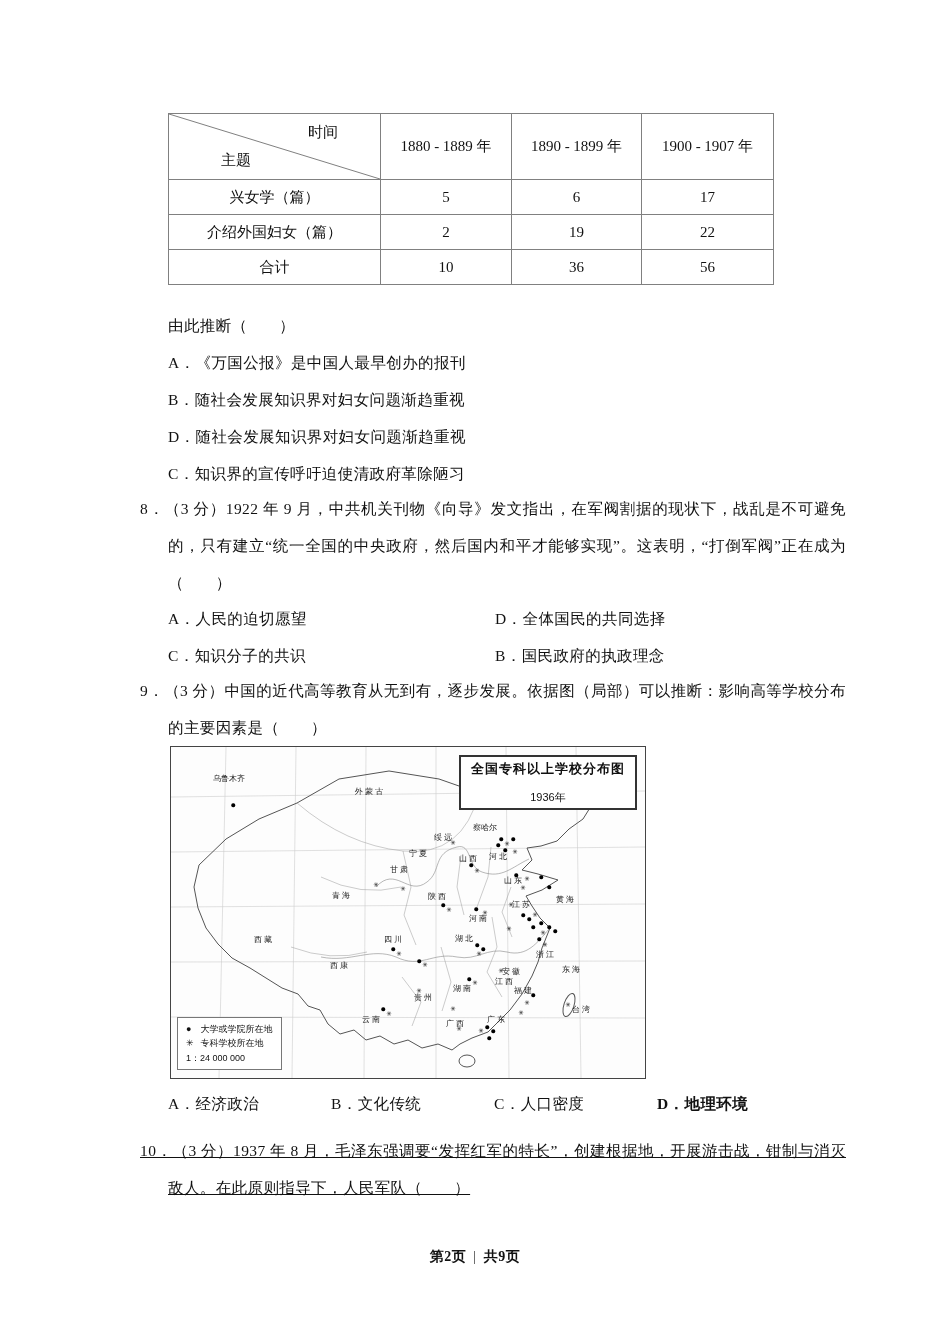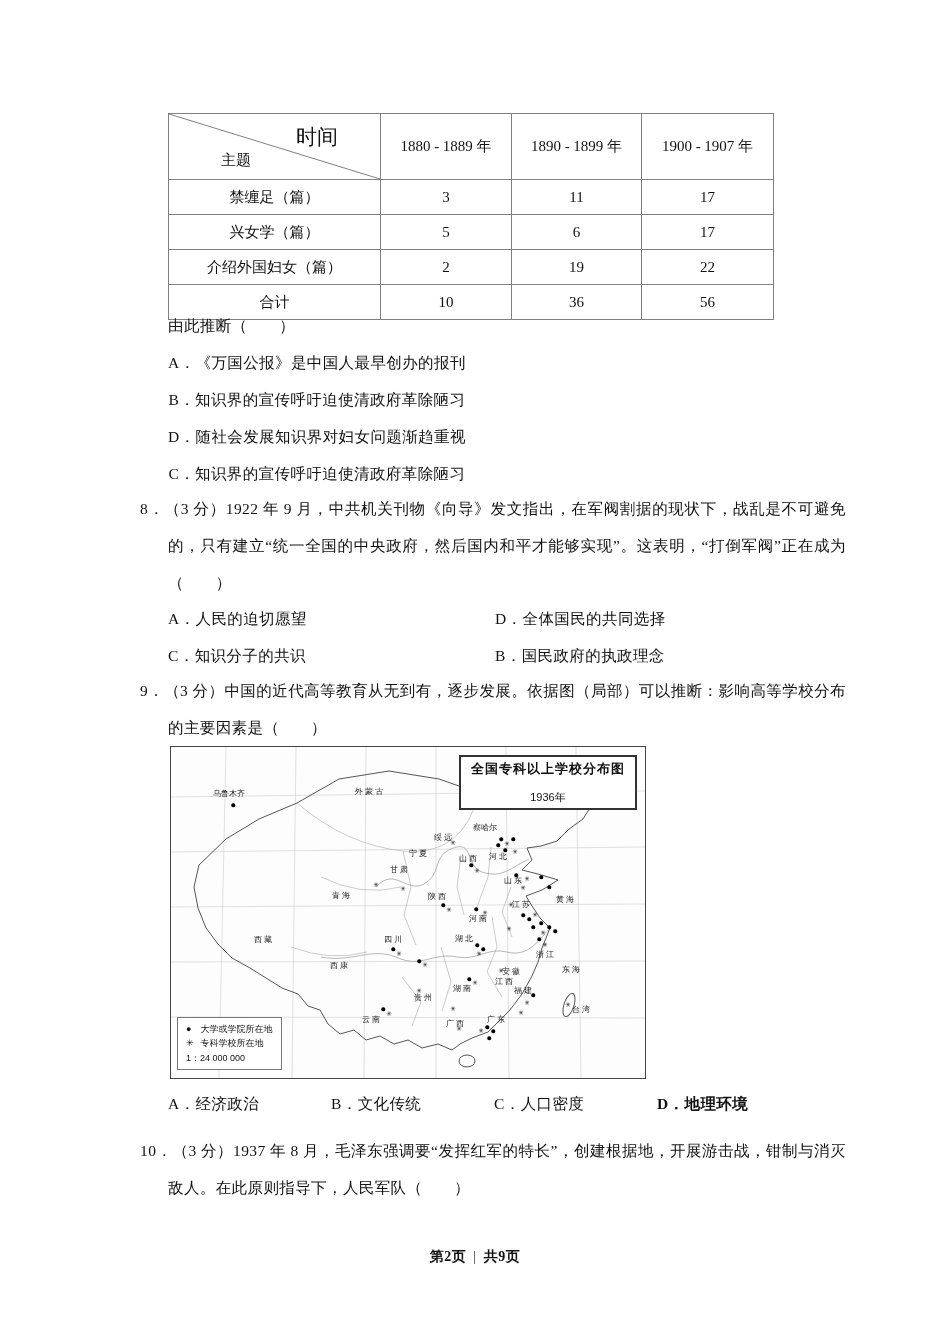--- a/index.html
+++ b/index.html
@@ -26,21 +26,21 @@
     font-size: 15px;
     text-align: center;
     vertical-align: middle;
     padding: 0;
     font-weight: 400;
   }
   .qtable tr.hrow td { height: 65px; }
   .qtable tr.drow td { height: 34px; }
   .corner { position: relative; }
   .corner svg { position: absolute; left: 0; top: 0; width: 100%; height: 100%; }
-  .corner .ct { position: absolute; top: 9px; right: 42px; font-size: 21px; }
+  .corner .ct { position: absolute; top: 9px; right: 42px; font-size: 15px; }
   .corner .cb { position: absolute; bottom: 9px; left: 52px; font-size: 15px; }
 
   
   .tline {
     position: absolute;
     font-size: 15.5px;
     letter-spacing: 0.4px;
     white-space: nowrap;
     line-height: 19px;
   }
@@ -155,26 +155,20 @@
             <line x1="0" y1="0" x2="212" y2="65" stroke="#808080" stroke-width="1"></line>
           </svg>
           <span class="ct">时间</span>
           <span class="cb">主题</span>
         </td>
         <td>1880 - 1889 年</td>
         <td>1890 - 1899 年</td>
         <td>1900 - 1907 年</td>
       </tr>
       <tr class="drow">
-        <td>禁缠足（篇）</td>
-        <td>3</td>
-        <td>11</td>
-        <td>17</td>
-      </tr>
-      <tr class="drow">
         <td>兴女学（篇）</td>
         <td>5</td>
         <td>6</td>
         <td>17</td>
       </tr>
       <tr class="drow">
         <td>介绍外国妇女（篇）</td>
         <td>2</td>
         <td>19</td>
         <td>22</td>
@@ -182,23 +176,23 @@
       <tr class="drow">
         <td>合计</td>
         <td>10</td>
         <td>36</td>
         <td>56</td>
       </tr>
     </tbody>
   </table>
 
   <div class="tline" style="left:168px; top:316px;">由此推断（　　）</div>
-  <div class="optlist" style="left:168px; top:344px;text-align:center;">
+  <div class="optlist" style="left:168px; top:344px;">
     <div>A．《万国公报》是中国人最早创办的报刊</div>
-    <div>B．知识界的宣传呼吁迫使清政府革除陋习</div>
+    <div>B．随社会发展知识界对妇女问题渐趋重视</div>
     <div>D．随社会发展知识界对妇女问题渐趋重视</div>
     <div>C．知识界的宣传呼吁迫使清政府革除陋习</div>
   </div>
 
   <div class="para" style="top:490px;">8．（3 分）1922 年 9 月，中共机关刊物《向导》发文指出，在军阀割据的现状下，战乱是不可避免的，只有建立“统一全国的中央政府，然后国内和平才能够实现”。这表明，“打倒军阀”正在成为（　　）</div>
   <div class="optlist" style="left:168px; top:600px;">
     <div>A．人民的迫切愿望</div>
     <div>C．知识分子的共识</div>
   </div>
   <div class="optlist" style="left:495px; top:600px;">
@@ -241,21 +235,21 @@
         <path d="M120,200 Q160,215 196,205"></path>
       </g>
       <g fill="none" stroke="#888888" stroke-width="0.6">
         <path d="M205,140 C225,118 237,150 256,135 C271,124 261,106 286,100 C301,96 296,120 311,125 C331,132 341,120 358,112"></path>
         <path d="M150,210 C180,216 200,200 225,210 C250,222 261,205 286,210 C306,214 316,200 336,205 C356,210 366,196 378,182"></path>
       </g>
     </svg>
 
     <div class="map-layer">
         <span class="map-label" style="left: 198px; top: 44px;">外 蒙 古</span>
-        <span class="map-label" style="left: 58px; top: 46px;">乌鲁木齐</span>
+        <span class="map-label" style="left: 58px; top: 31px;">乌鲁木齐</span>
         <span class="map-label" style="left: 170px; top: 148px;">青 海</span>
         <span class="map-label" style="left: 92px; top: 192px;">西 藏</span>
         <span class="map-label" style="left: 168px; top: 218px;">西 康</span>
         <span class="map-label" style="left: 222px; top: 192px;">四 川</span>
         <span class="map-label" style="left: 200px; top: 272px;">云 南</span>
         <span class="map-label" style="left: 252px; top: 250px;">贵 州</span>
         <span class="map-label" style="left: 284px; top: 276px;">广 西</span>
         <span class="map-label" style="left: 325px; top: 272px;">广 东</span>
         <span class="map-label" style="left: 291px; top: 241px;">湖 南</span>
         <span class="map-label" style="left: 293px; top: 191px;">湖 北</span>
@@ -350,19 +344,19 @@
       </div>
       <div>1：24 000 000</div>
     </div>
   </div>
 
   <div class="tline" style="left:168px; top:1094px;">A．经济政治</div>
   <div class="tline" style="left:331px; top:1094px;">B．文化传统</div>
   <div class="tline" style="left:494px; top:1094px;">C．人口密度</div>
   <div class="tline" style="left:657px; top:1094px;font-weight:bold;">D．地理环境</div>
 
-  <div class="para" style="top:1132px;">10．（3 分）1937 年 8 月，毛泽东强调要“发挥红军的特长”，创建根据地，开展游击战，钳制与消灭敌人。在此原则指导下，人民军队（　　）</div>
+  <div class="para" style="top:1132px;text-decoration:underline;">10．（3 分）1937 年 8 月，毛泽东强调要“发挥红军的特长”，创建根据地，开展游击战，钳制与消灭敌人。在此原则指导下，人民军队（　　）</div>
 
   <div class="footer">
     <span>第2页</span><span class="sep">|</span><span>共9页</span>
   </div>
 
 </div>
 
 </body></html>

